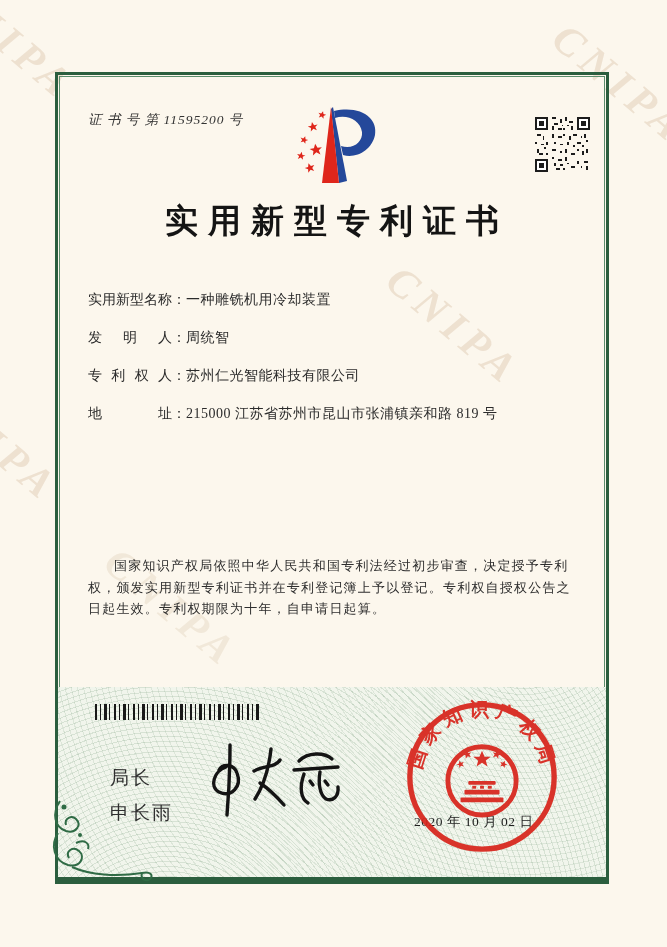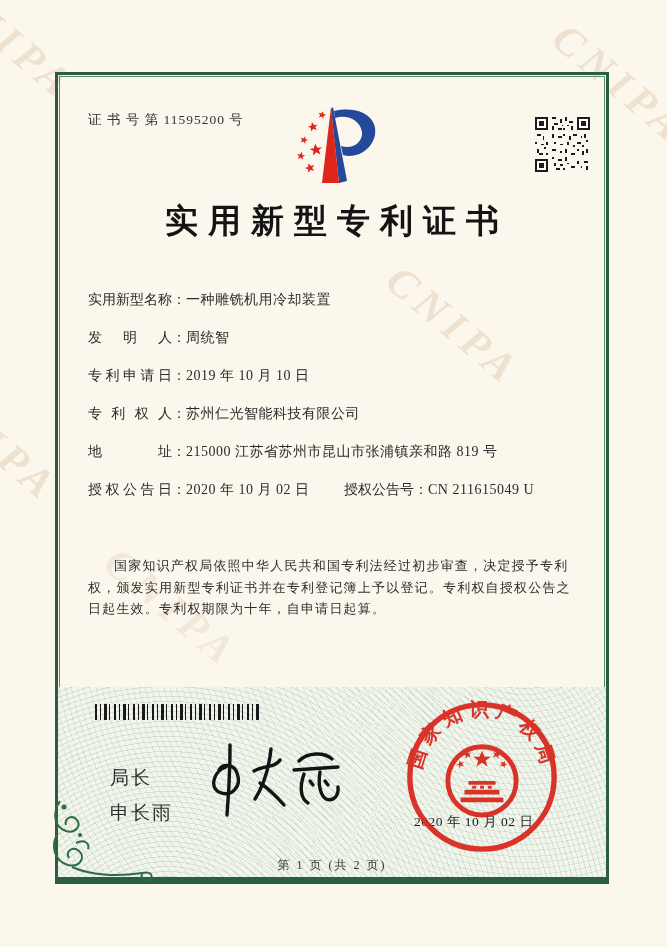--- a/index.html
+++ b/index.html
@@ -31,21 +31,21 @@
     content:""; position:absolute; inset:1px;
     border:1px solid #5a8c6b; pointer-events:none;
   }
   .green-zone {
     position:absolute; left:0; right:0; top:612px; bottom:0;
     background:
       repeating-radial-gradient(circle at 20% 150%, rgba(110,150,115,0.20) 0 1px, rgba(0,0,0,0) 1px 5px),
       repeating-radial-gradient(circle at 85% -50%, rgba(110,150,115,0.16) 0 1px, rgba(0,0,0,0) 1px 6px),
       #f1f5ec;
   }
-  .cert-no { position:absolute; left:30px; top:36px; font-size:13.5px; letter-spacing:1px; color:#333; }
+  .cert-no { position:absolute; left:30px; top:36px; font-size:13.5px; letter-spacing:1px; color:#333;font-style:italic; }
   .logo { position:absolute; left:230px; top:28px; }
   .qr   { position:absolute; left:477px; top:42px; }
   .title {
     position:absolute; left:0; width:100%; top:124px; margin:0;
     text-align:center; font-size:33px; font-weight:700;
     letter-spacing:10px; text-indent:10px; color:#141414;
   }
   .fields { position:absolute; left:30px; top:214px; width:505px; font-size:14px; }
   .frow { height:38px; position:relative; white-space:nowrap; line-height:22px; }
   .lbl {
@@ -137,35 +137,24 @@
     <h1 class="title">实用新型专利证书</h1>
 
     <div class="fields">
       <div class="frow">
         <span class="lbl">实用新型名称</span><span class="sep">：</span><span class="val">一种雕铣机用冷却装置</span>
       </div>
       <div class="frow">
         <span class="lbl">发明人</span><span class="sep">：</span><span class="val">周统智</span>
       </div>
       <div class="frow">
-        <span class="lbl">专利申请日</span><span class="sep">：</span><span class="val">2019 年 10 月 10 日</span>
-      </div>
-      <div class="frow">
         <span class="lbl">专利权人</span><span class="sep">：</span><span class="val">苏州仁光智能科技有限公司</span>
       </div>
       <div class="frow">
         <span class="lbl">地址</span><span class="sep">：</span><span class="val">215000 江苏省苏州市昆山市张浦镇亲和路 819 号</span>
-      </div>
-      <div class="frow">
-        <span>
-          <span class="lbl">授权公告日</span><span class="sep">：</span><span class="val">2020 年 10 月 02 日</span>
-        </span>
-        <span class="pair2">
-          <span class="lbl">授权公告号</span><span class="sep">：</span><span class="val">CN 211615049 U</span>
-        </span>
       </div>
     </div>
 
     <div class="paras">
       <p>国家知识产权局依照中华人民共和国专利法经过初步审查，决定授予专利权，颁发实用新型专利证书并在专利登记簿上予以登记。专利权自授权公告之日起生效。专利权期限为十年，自申请日起算。</p>
     </div>
 
     <div class="barcode"></div>
 
     <div class="signer">
@@ -207,21 +196,20 @@
         <use href="#sstar" transform="translate(102,67) scale(4) rotate(20)"></use>
         <rect x="66" y="84" width="28" height="4" rx="1"></rect>
         <rect x="70" y="89" width="4" height="3"></rect>
           <rect x="78" y="89" width="4" height="3"></rect>
           <rect x="86" y="89" width="4" height="3"></rect>
         <rect x="62" y="93" width="36" height="5" rx="1"></rect>
         <rect x="58" y="101" width="44" height="5" rx="1"></rect>
       </g>
     </svg>
 
-    <div class="page-info">第 1 页 (共 2 页)</div>
 
     <svg class="ornament" width="135" height="85" viewBox="0 0 135 85" fill="none" stroke="#2f6b45" stroke-width="2">
       <path d="M14,2 C6,14 8,28 20,32 C30,35 36,26 30,20 C26,16 18,19 20,26"></path>
       <path d="M12,34 C4,46 8,62 22,66 C34,69 40,58 33,52 C27,47 19,52 23,59"></path>
       <path d="M26,68 C44,76 70,78 96,74"></path>
       <path d="M96,74 C104,72 108,76 104,80 C100,83 94,80 96,74 Z"></path>
       <path d="M30,44 C38,40 44,44 42,50"></path>
       <circle cx="18" cy="8" r="2.5" fill="#2f6b45" stroke="none"></circle>
       <circle cx="34" cy="36" r="2" fill="#2f6b45" stroke="none"></circle>
     </svg>

